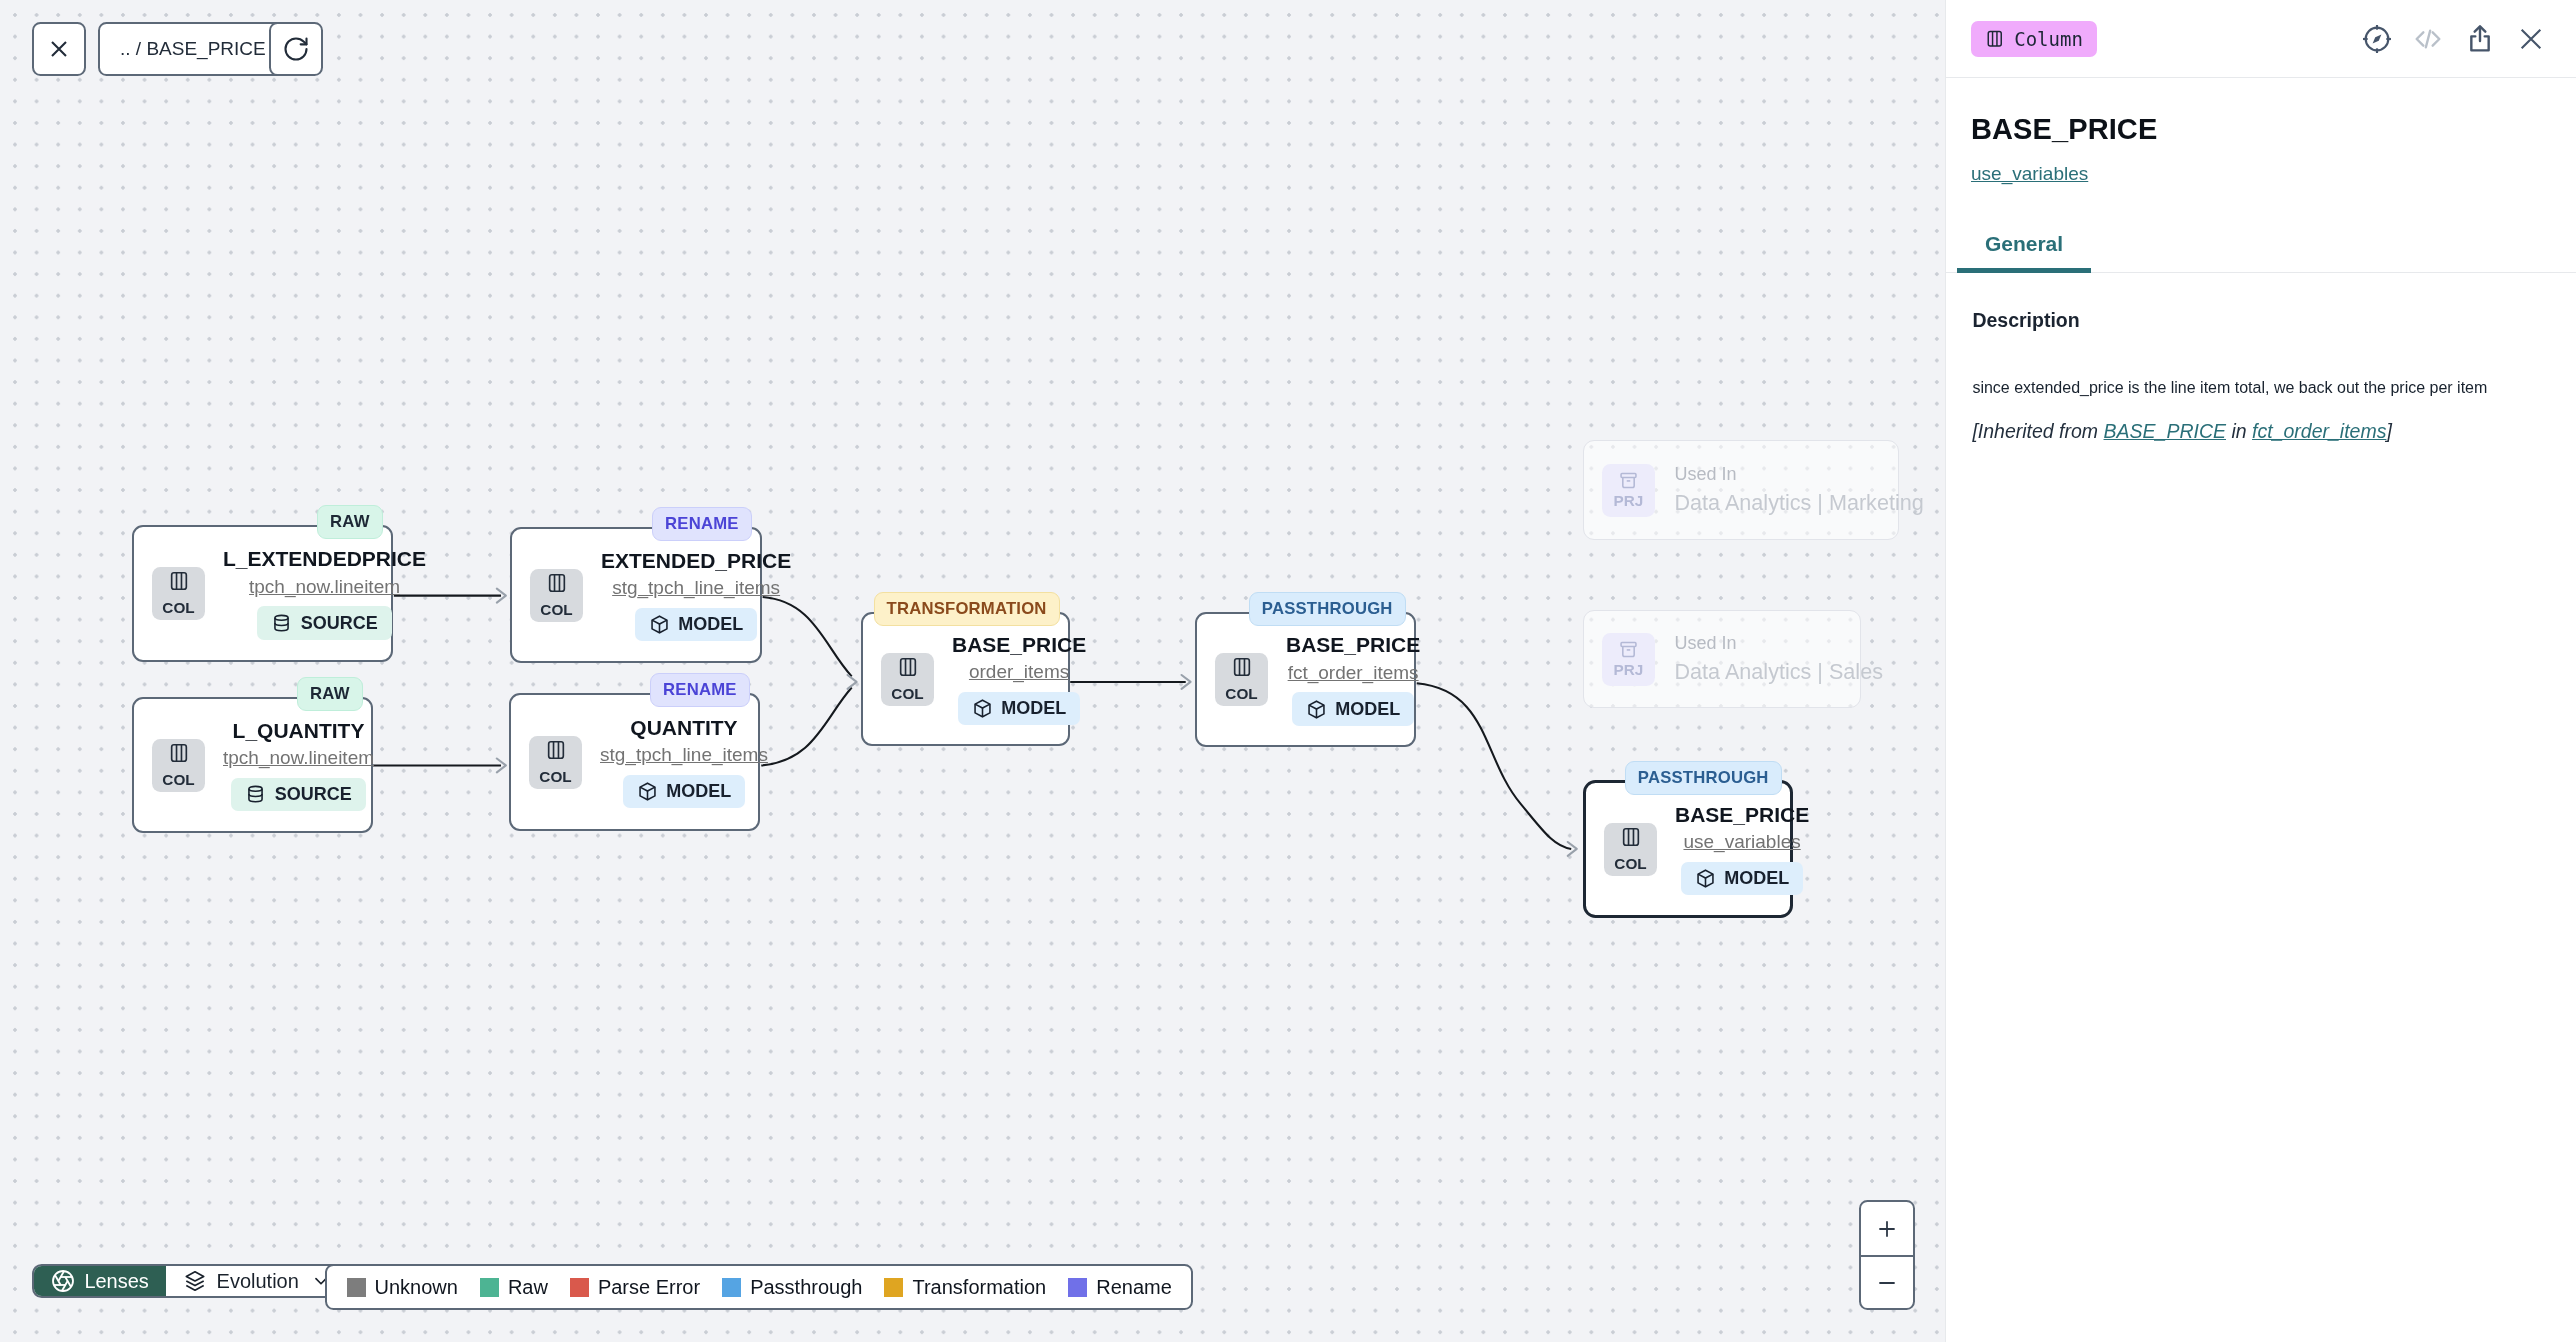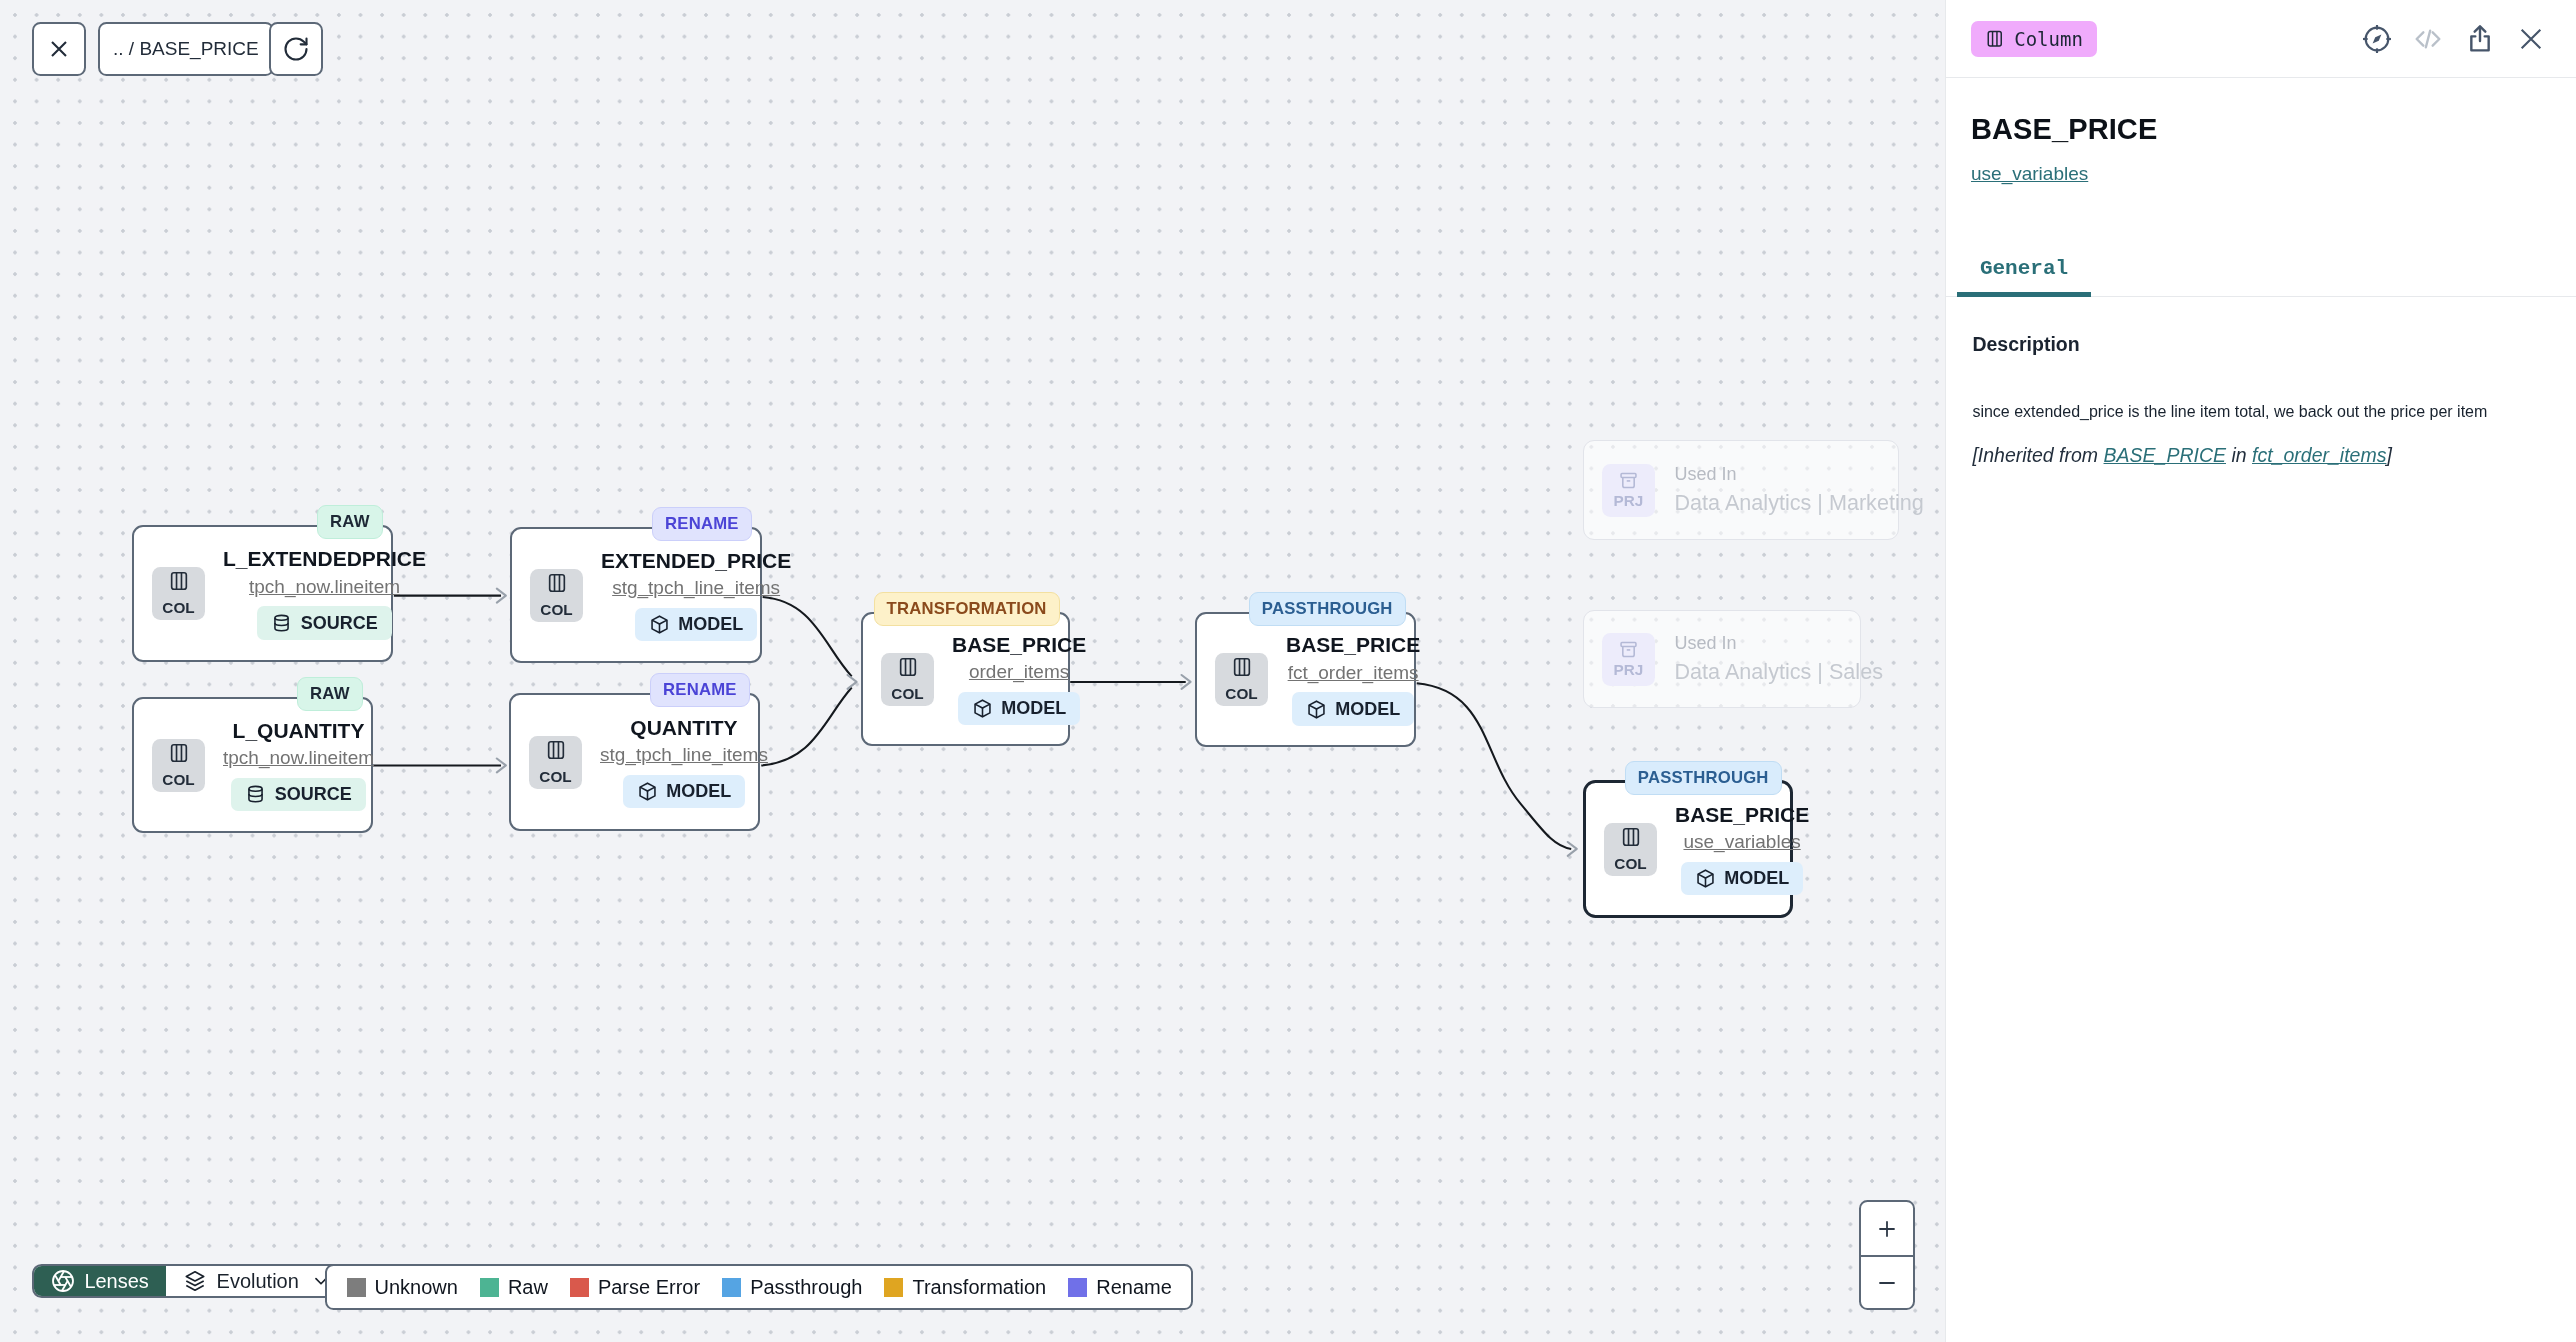--- a/index.html
+++ b/index.html
@@ -23,21 +23,21 @@
   .edge-arrow { fill:none; stroke:#99a1ab; stroke-width:3; stroke-linecap:round; stroke-linejoin:round; }
 
   
   .tool-btn {
     position:absolute; top:21.6px; height:54px;
     background:#fff; border:2.1px solid #5c6877; border-radius:8.4px;
     display:flex; align-items:center; justify-content:center;
     color:#222c39; cursor:pointer;
   }
   .tool-btn svg { width:28px; height:28px; }
-  .breadcrumb-btn { font-size:19px; padding:0 13px; }
+  .breadcrumb-btn { font-size:19px; padding:0 20px; }
 
   
   .node {
     position:absolute; background:#fff;
     border:2.1px solid #5c6877; border-radius:11px;
     display:flex; align-items:center; gap:18px; padding:0 16.7px 0 18px;
   }
   .node.selected { border:3.8px solid #1d2733; border-radius:12.5px; }
   .col-chip {
     width:53px; height:53px; border-radius:8.4px; background:#d7dade;
@@ -135,21 +135,21 @@
   .icon-btn { color:#46556a; cursor:pointer; display:flex; }
   .icon-btn svg { width:32px; height:32px; }
   .icon-btn.muted { color:#b9c0c9; }
 
   .panel-title-block { padding:35px 31px 0 25px; }
   .panel-title { font-size:29px; font-weight:700; color:#0c1118; letter-spacing:0.1px; }
   .model-link {
     display:inline-block; margin-top:17.4px; font-size:19px;
     color:#2a6f78; text-decoration:underline; cursor:pointer;
   }
-  .tabs { margin-top:72px; border-bottom:1.4px solid #e7e9ec; padding-left:11px; display:flex;font-family:Liberation Mono, monospace; }
+  .tabs { margin-top:47px; border-bottom:1.4px solid #e7e9ec; padding-left:11px; display:flex; }
   .tab {
     width:134px; text-align:center; padding-bottom:15.3px; position:relative;
     font-size:21px; font-weight:700; color:#2a6f78; cursor:pointer;
   }
   .tab.active::after {
     content:""; position:absolute; left:0; bottom:-1.4px; width:100%; height:4.9px; background:#2a6f78;
   }
   .desc-section { padding:36px 43px 0 26.4px; }
   .desc-heading { font-size:19.5px; font-weight:700; color:#1b2431; }
   .desc-text {

